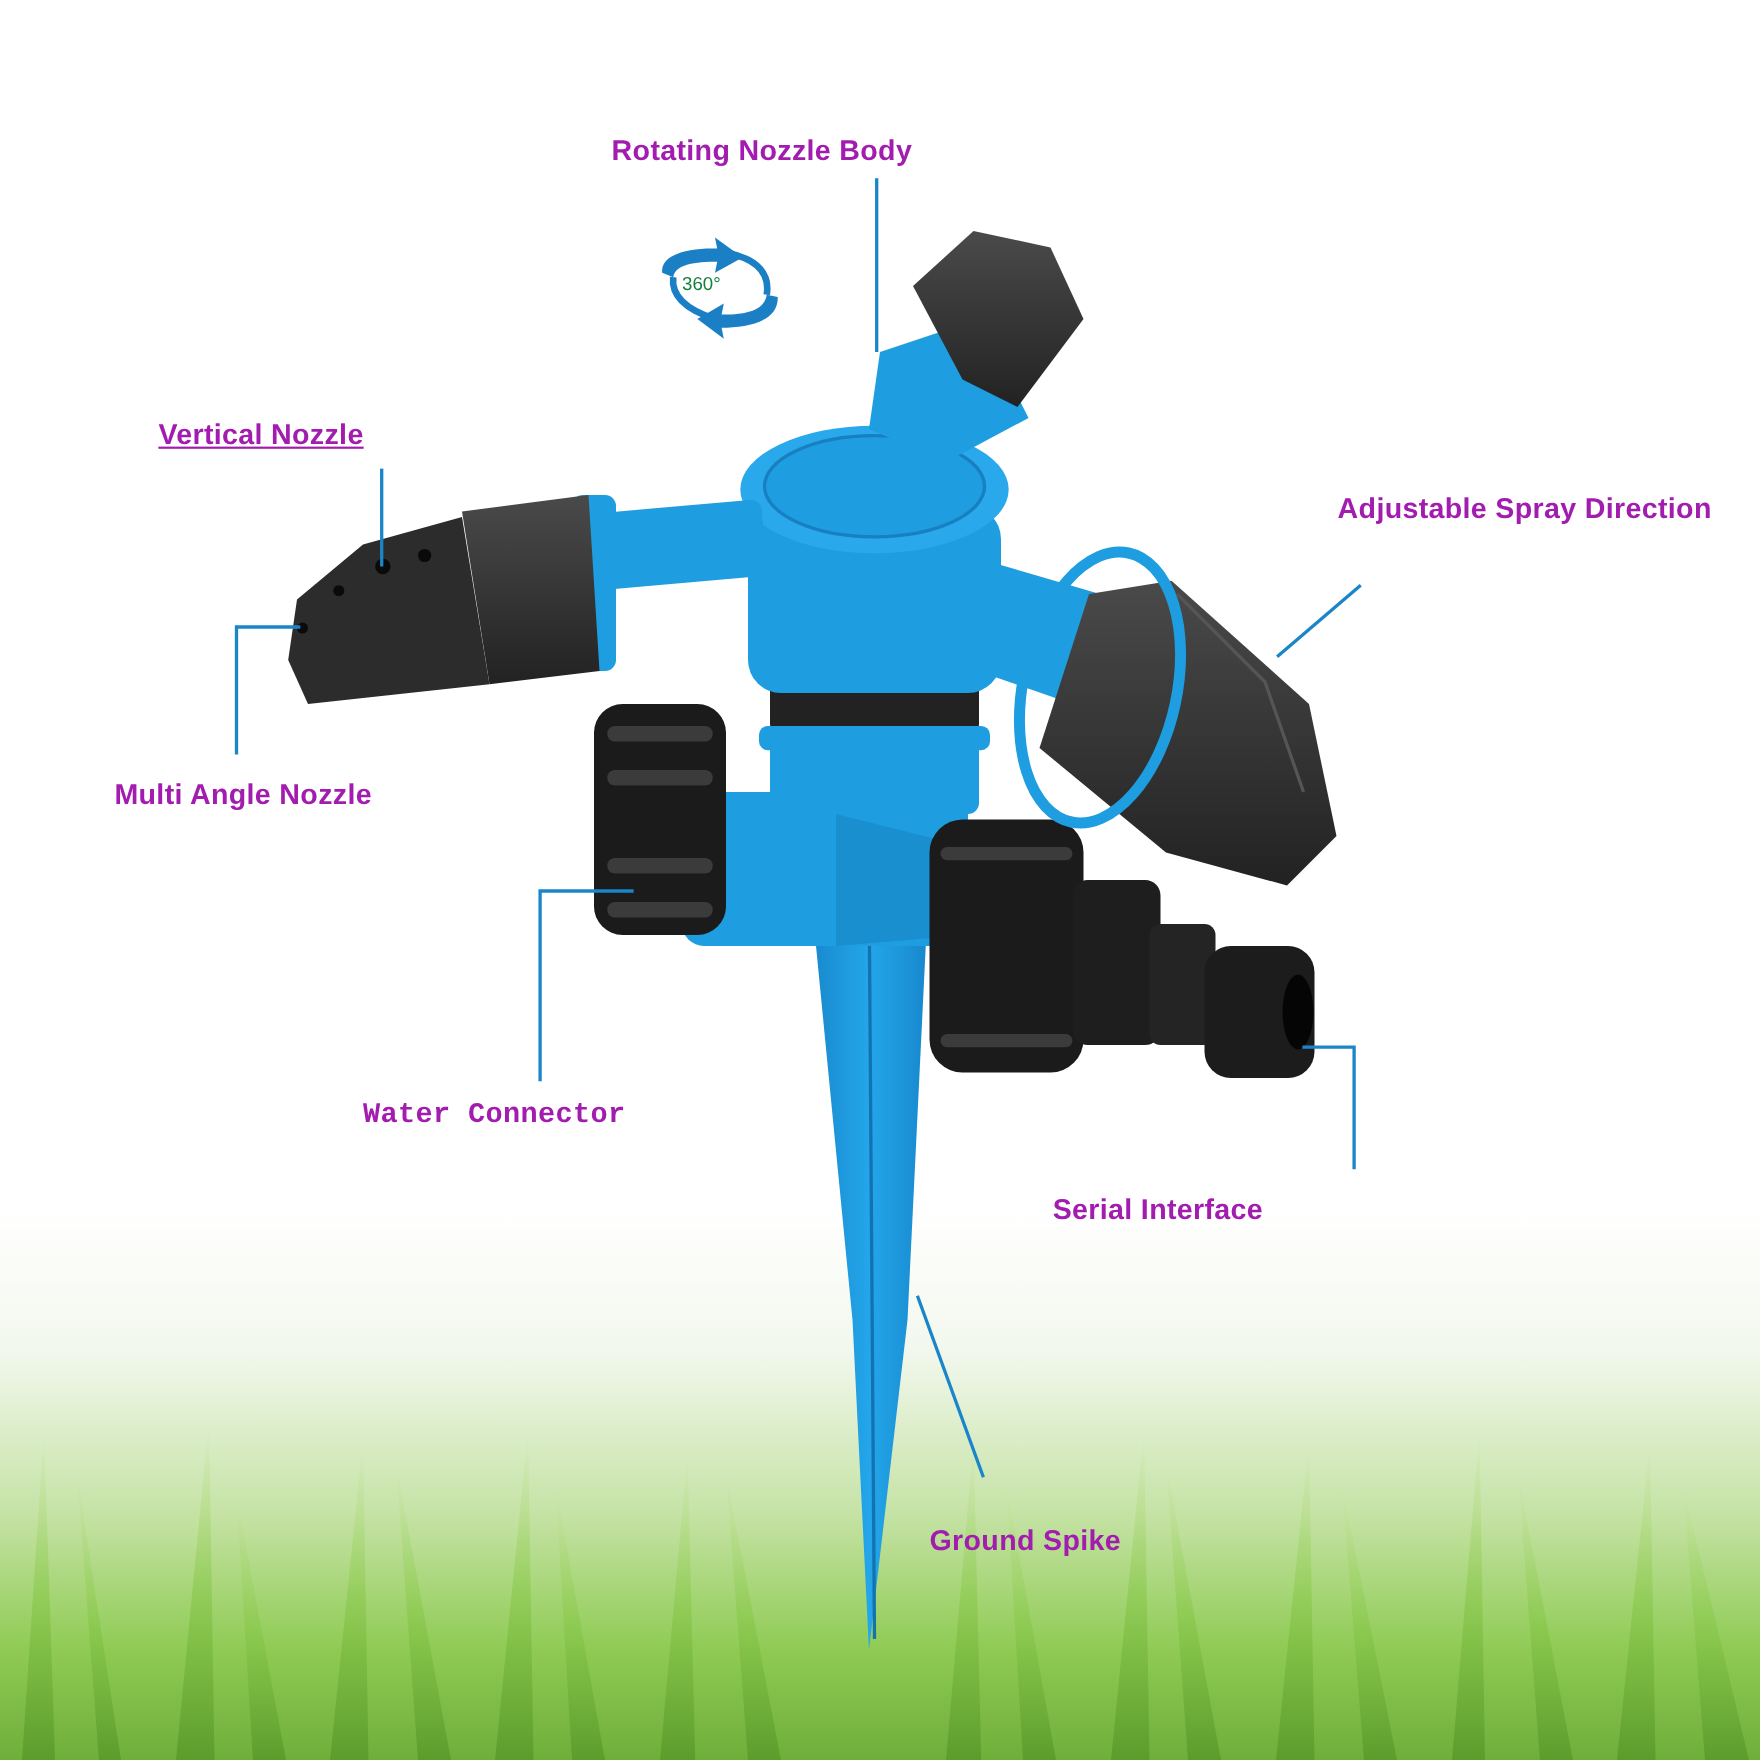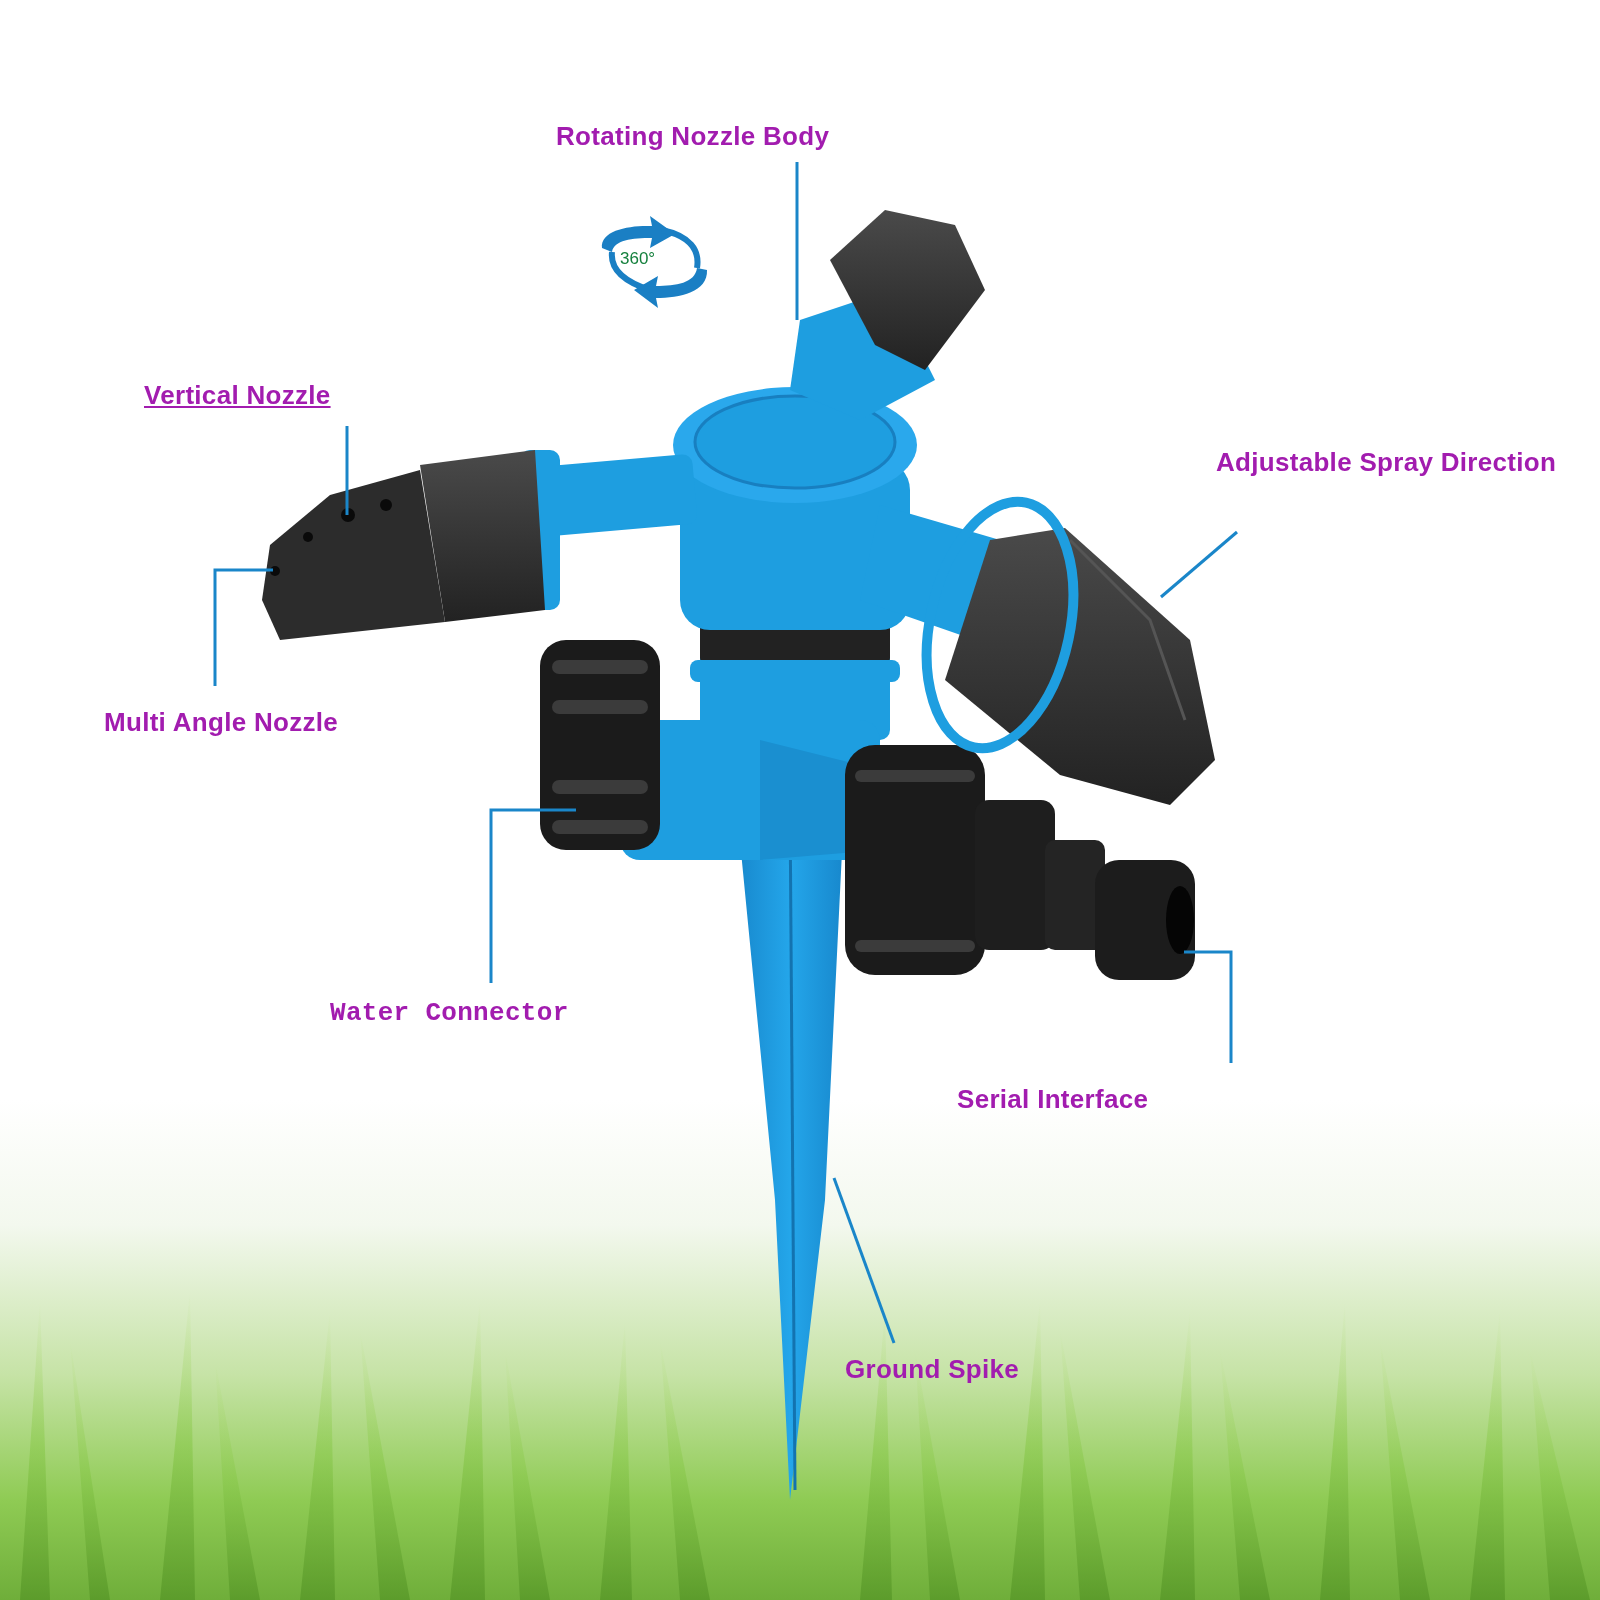--- a/index.html
+++ b/index.html
@@ -152,13 +152,13 @@
 </svg>
 
 <div class="rot-text">360°</div>
 
 <div class="label" style="left:556px; top:116px;">Rotating Nozzle Body</div>
 <div class="label" style="left:144px; top:375px;text-decoration:underline;">Vertical Nozzle</div>
 <div class="label two-line" style="left:1187px; top:443px;">Adjustable Spray Direction</div>
 <div class="label" style="left:68px; top:702px;margin-left:36px;">Multi Angle Nozzle</div>
 <div class="label" style="left:330px; top:993px;font-family:Liberation Mono, monospace;">Water Connector</div>
 <div class="label" style="left:957px; top:1079px;">Serial Interface</div>
-<div class="label" style="left:845px; top:1349px;">Ground Spike</div>
+<div class="label" style="left:845px; top:1380px;">Ground Spike</div>
 
 </body></html>

